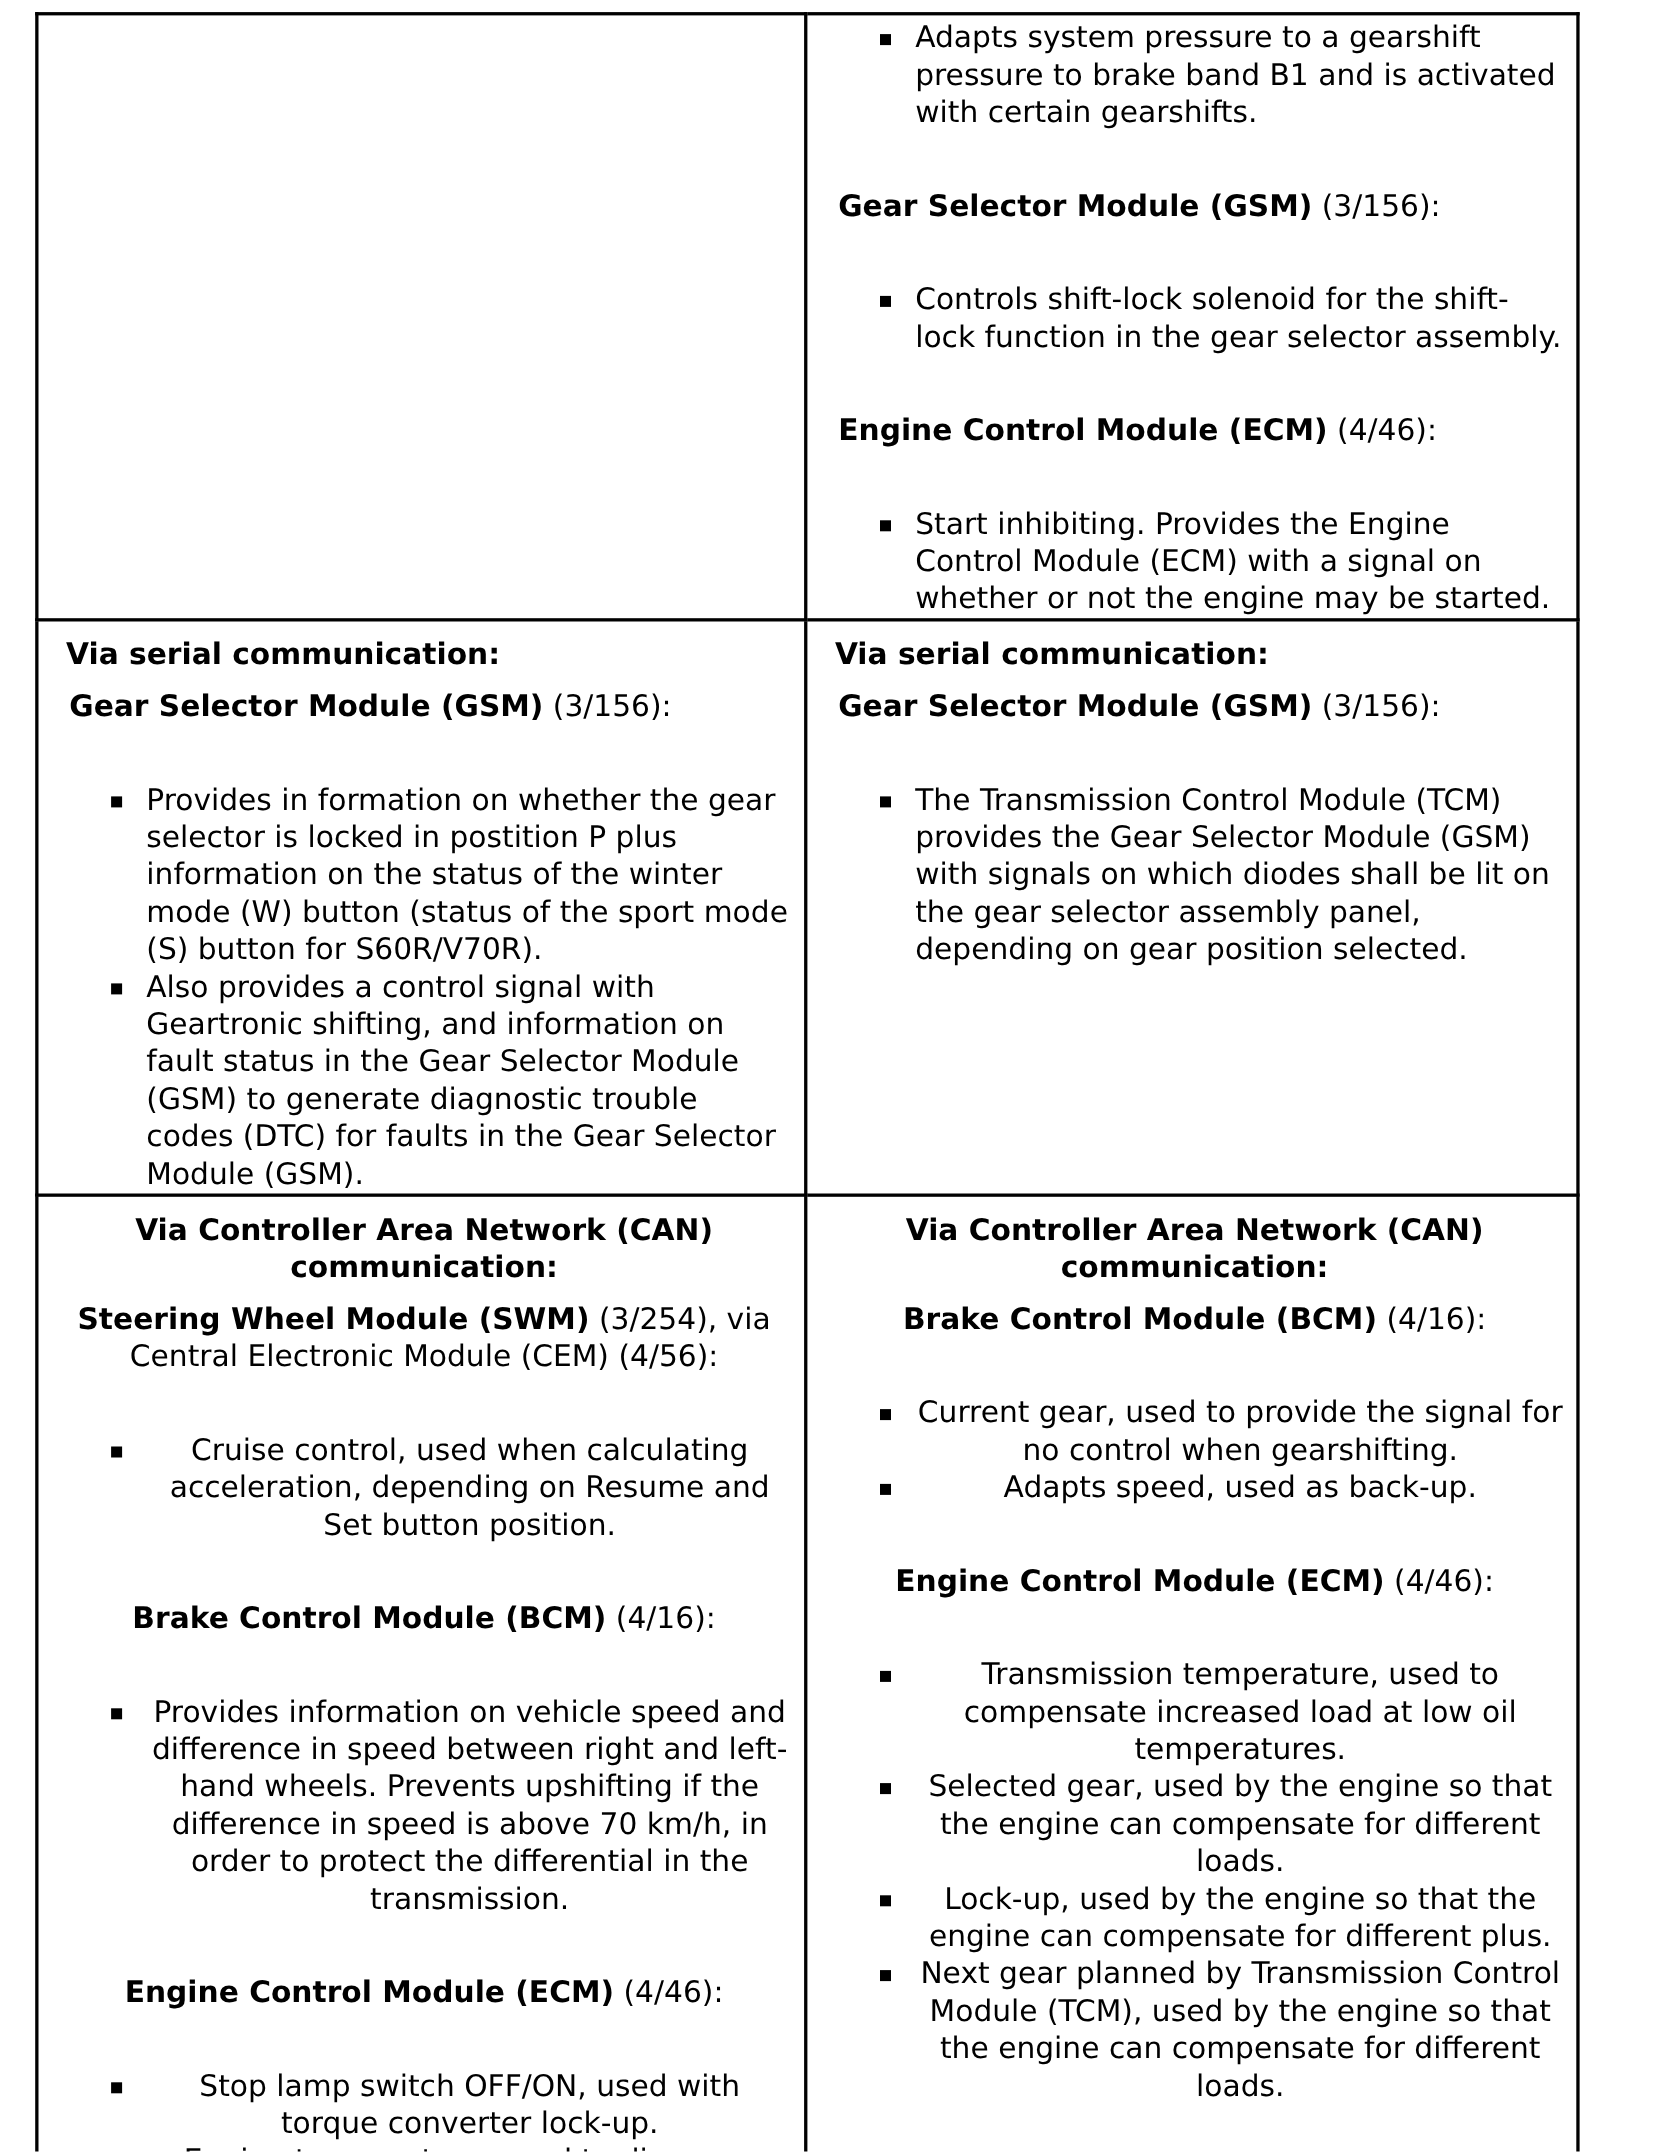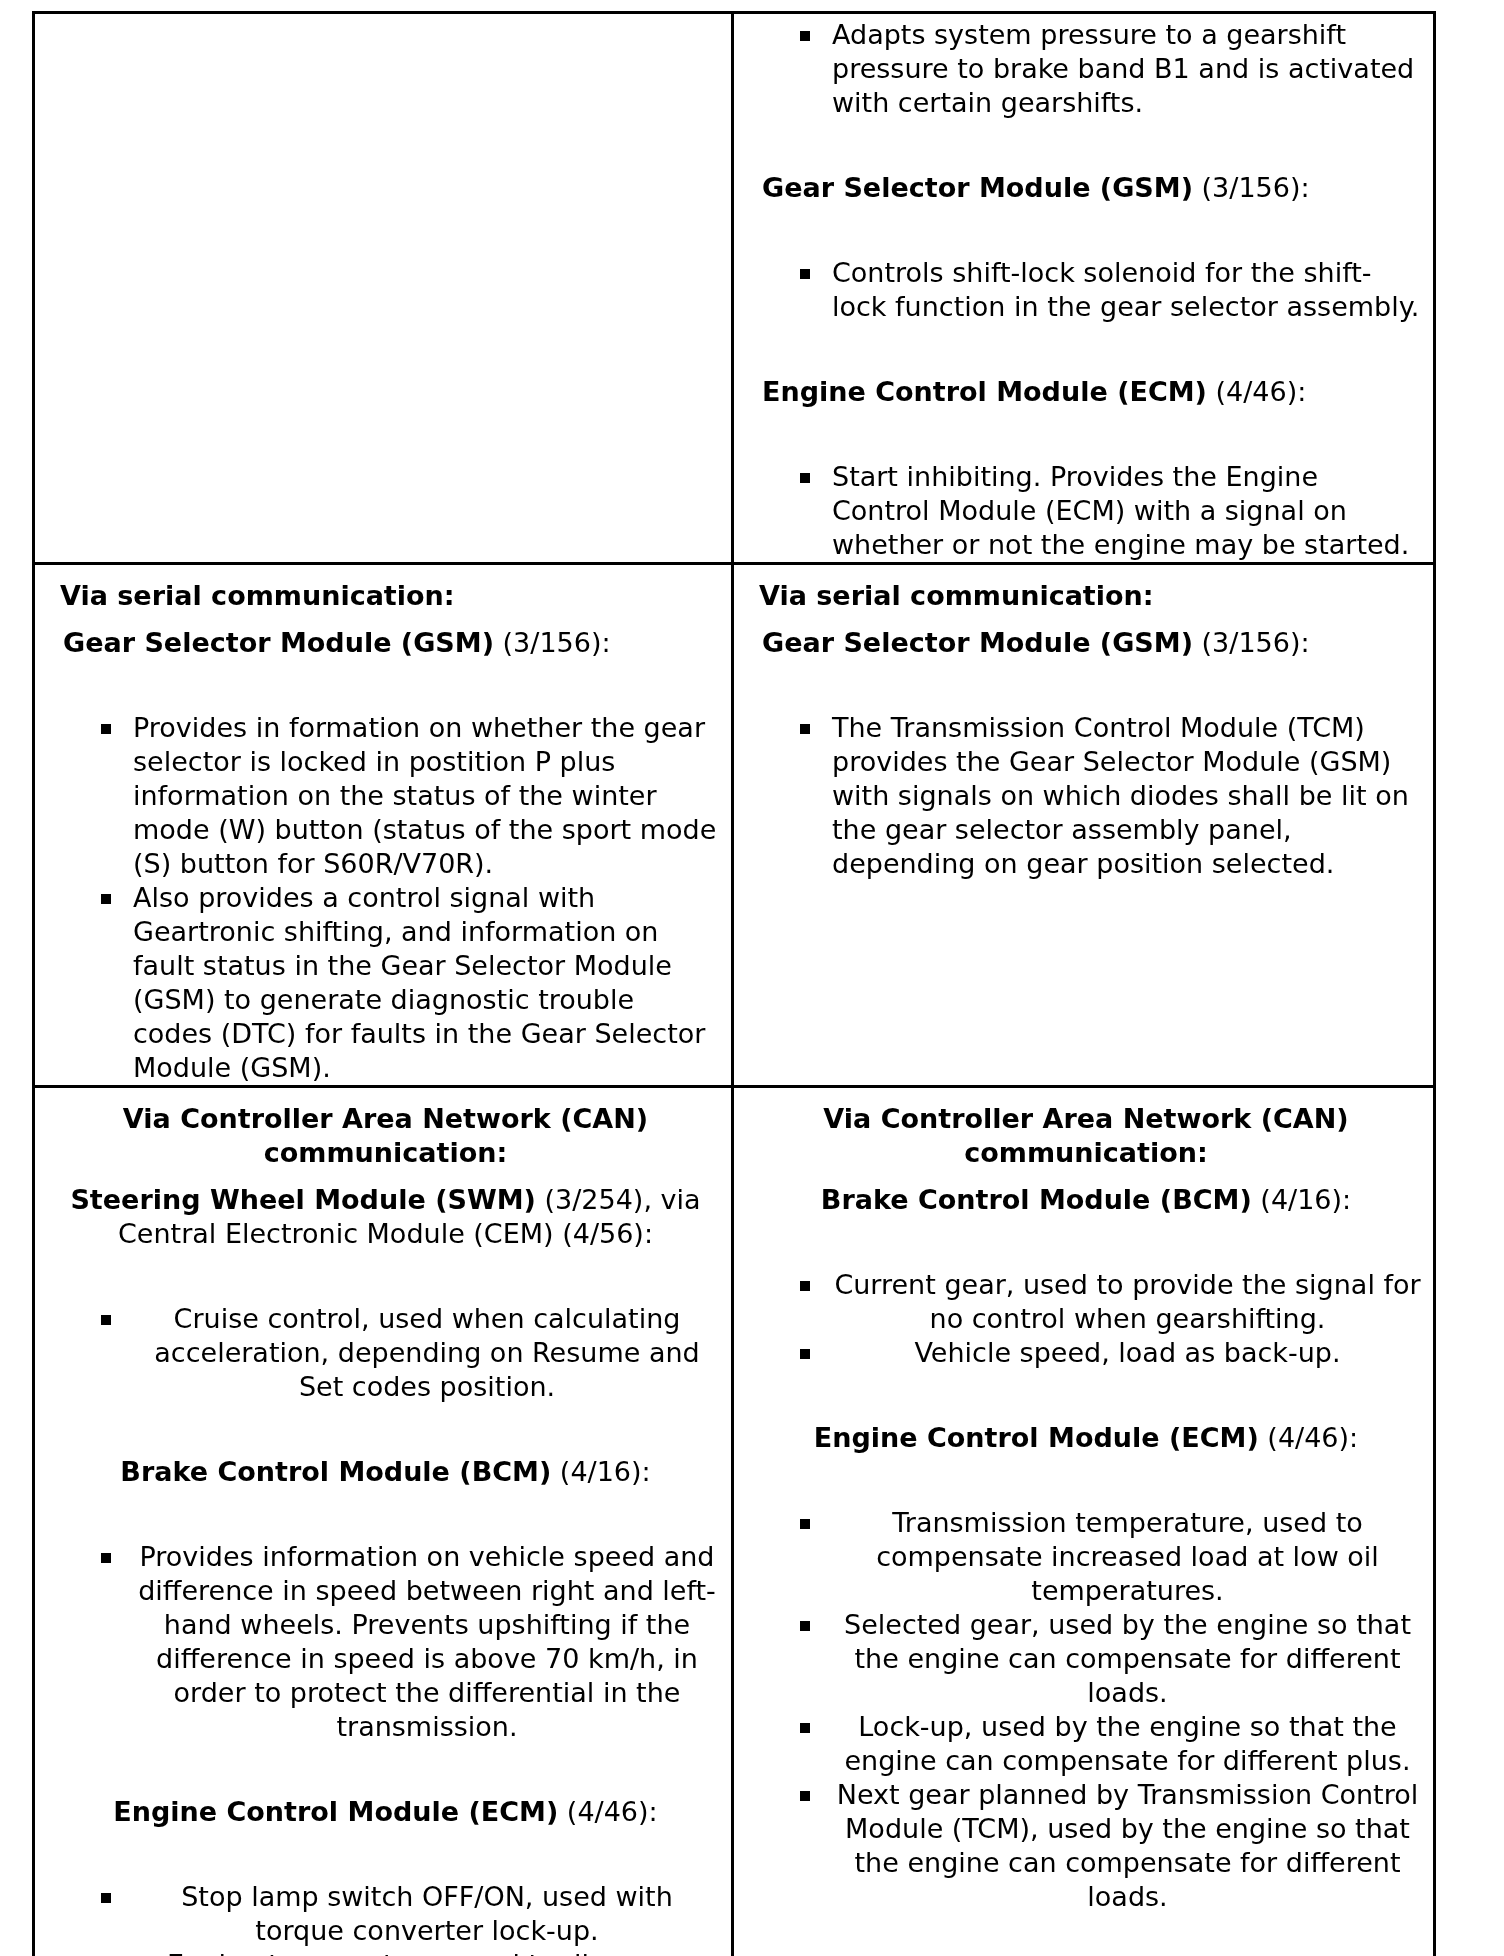--- a/index.html
+++ b/index.html
@@ -125,21 +125,21 @@
     </td>
   </tr>
 
   <tr class="row3">
     <td>
       <div class="cell-inner">
         <p class="heading">Via Controller Area Network (CAN) communication:</p>
         <p class="module-line"><b>Steering Wheel Module (SWM)</b><span> (3/254), via Central Electronic Module (CEM) (4/56):</span></p>
         <div class="spacer-lg"></div>
         <ul class="bullets">
-          <li><span class="bullet"></span><span>Cruise control, used when calculating acceleration, depending on Resume and Set codes position.</span></li>
+          <li><span class="bullet"></span><span>Cruise control, used when calculating acceleration, depending on Resume and Set button position.</span></li>
         </ul>
         <div class="spacer-lg"></div>
         <p class="module-line"><b>Brake Control Module (BCM)</b><span> (4/16):</span></p>
         <div class="spacer-lg"></div>
         <ul class="bullets">
           <li><span class="bullet"></span><span>Provides information on vehicle speed and difference in speed between right and left-hand wheels. Prevents upshifting if the difference in speed is above 70 km/h, in order to protect the differential in the transmission.</span></li>
         </ul>
         <div class="spacer-lg"></div>
         <p class="module-line"><b>Engine Control Module (ECM)</b><span> (4/46):</span></p>
         <div class="spacer-lg"></div>
@@ -149,21 +149,21 @@
         </ul>
       </div>
     </td>
     <td>
       <div class="cell-inner">
         <p class="heading">Via Controller Area Network (CAN) communication:</p>
         <p class="module-line"><b>Brake Control Module (BCM)</b><span> (4/16):</span></p>
         <div class="spacer-lg"></div>
         <ul class="bullets">
           <li><span class="bullet"></span><span>Current gear, used to provide the signal for no control when gearshifting.</span></li>
-          <li><span class="bullet"></span><span>Vehicle speed, load as back-up.</span></li>
+          <li><span class="bullet"></span><span>Adapts speed, used as back-up.</span></li>
         </ul>
         <div class="spacer-lg"></div>
         <p class="module-line"><b>Engine Control Module (ECM)</b><span> (4/46):</span></p>
         <div class="spacer-lg"></div>
         <ul class="bullets">
           <li><span class="bullet"></span><span>Transmission temperature, used to compensate increased load at low oil temperatures.</span></li>
           <li><span class="bullet"></span><span>Selected gear, used by the engine so that the engine can compensate for different loads.</span></li>
           <li><span class="bullet"></span><span>Lock-up, used by the engine so that the engine can compensate for different plus.</span></li>
           <li><span class="bullet"></span><span>Next gear planned by Transmission Control Module (TCM), used by the engine so that the engine can compensate for different loads.</span></li>
         </ul>

